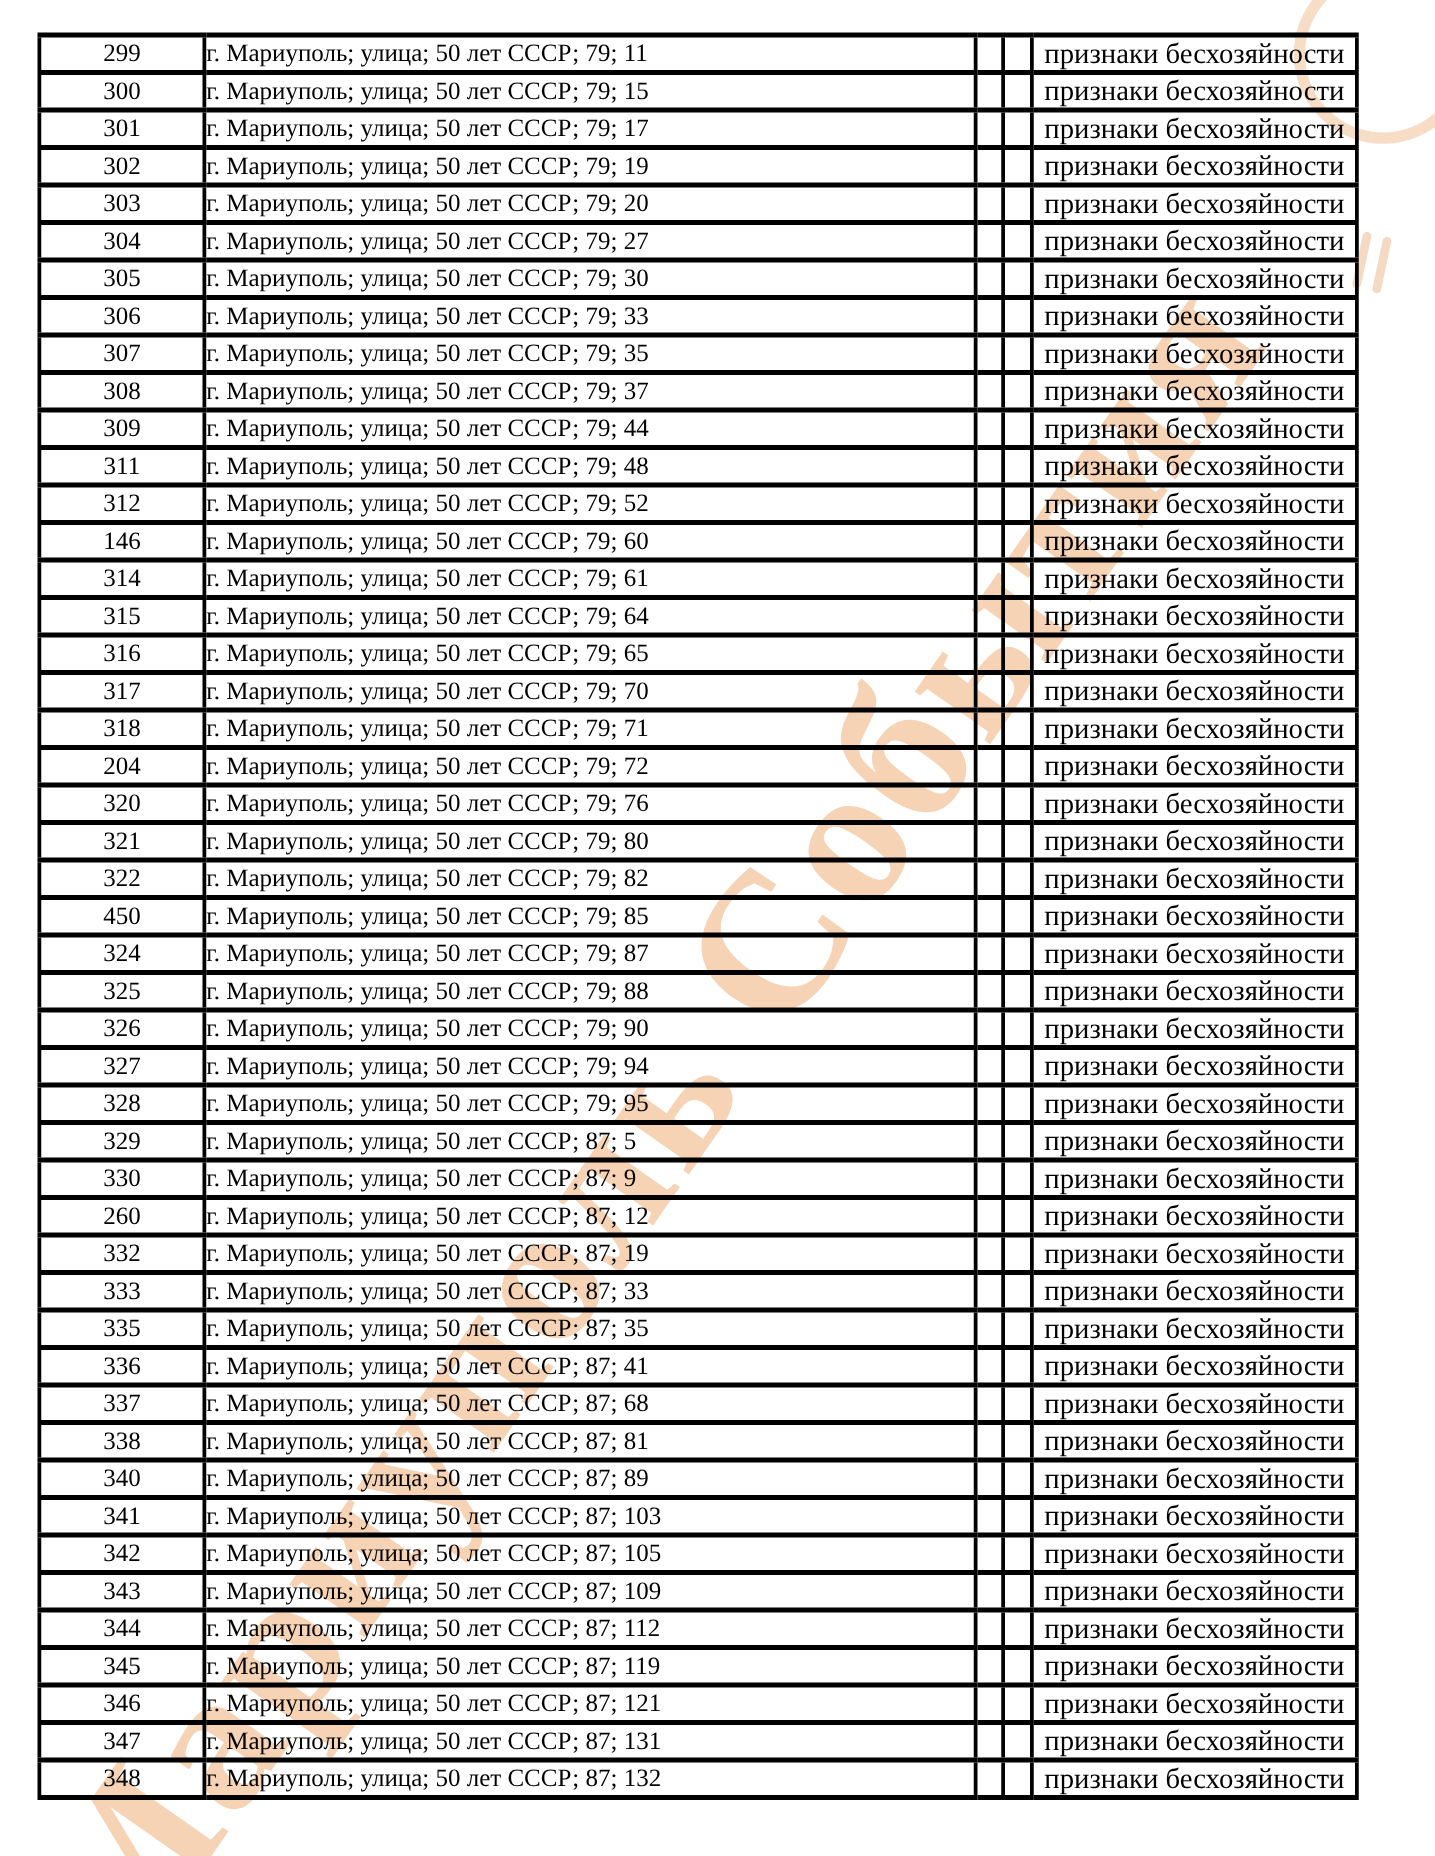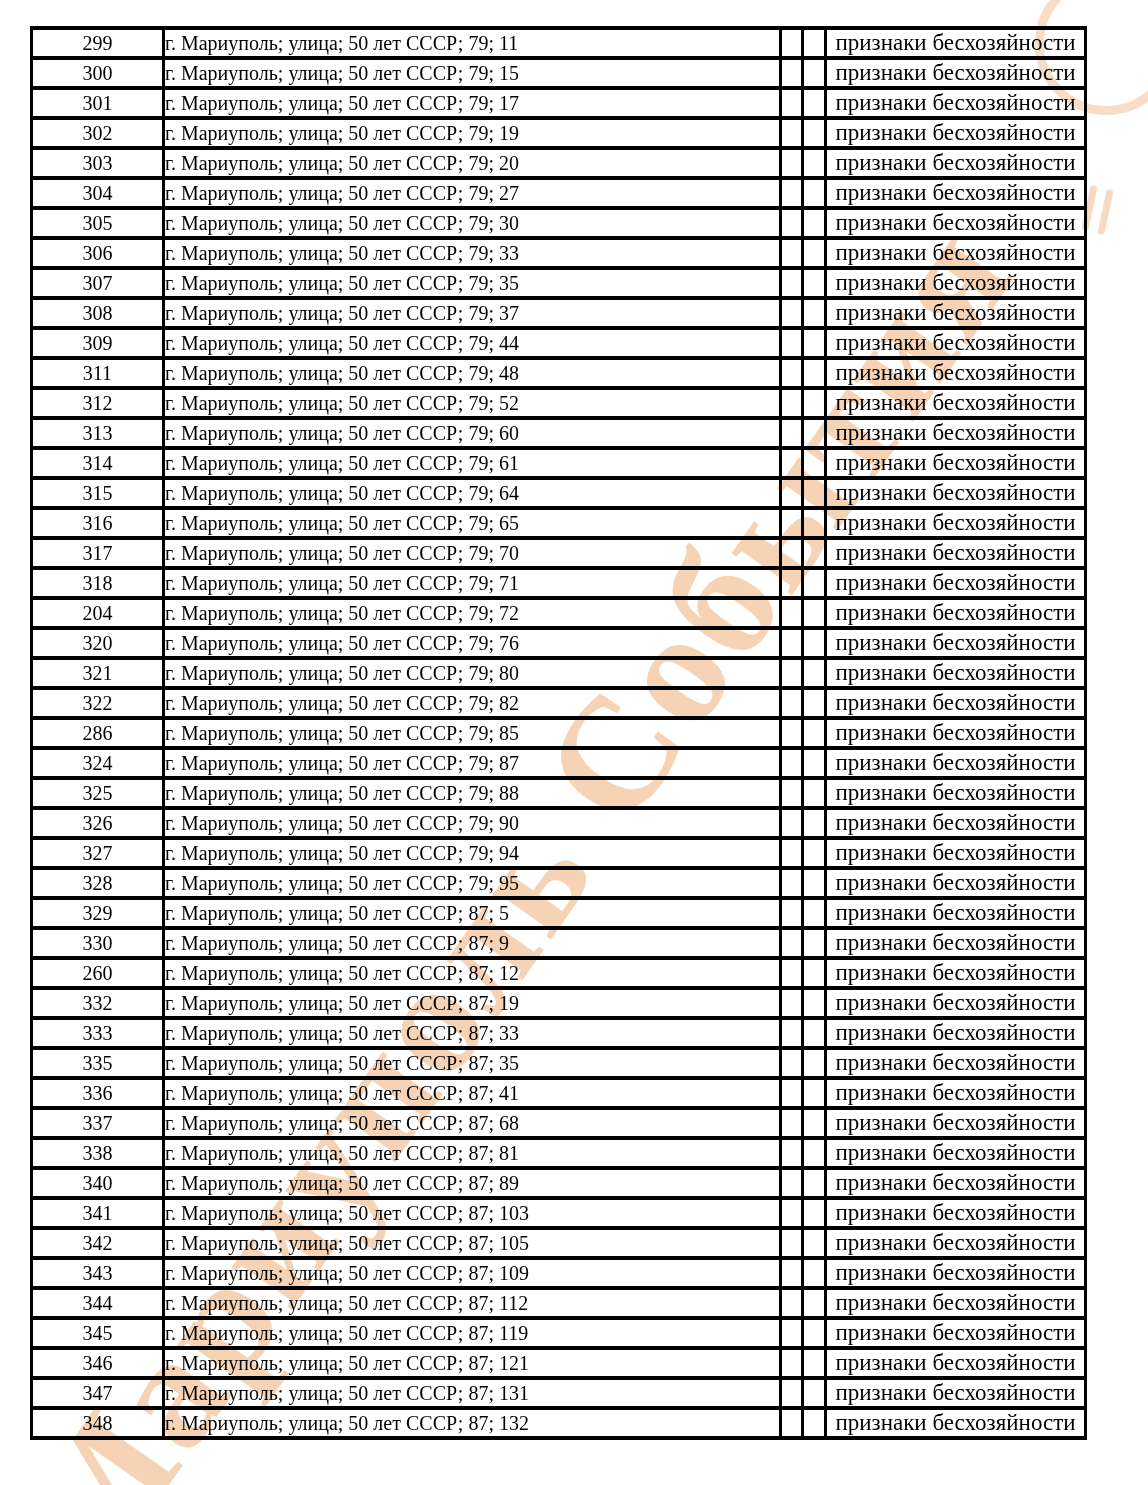--- a/index.html
+++ b/index.html
@@ -212,21 +212,21 @@
 
     <tr>
       <td class="c-num">312</td>
       <td class="c-addr">г. Мариуполь; улица; 50 лет СССР; 79; 52</td>
       <td class="c-e1"></td>
       <td class="c-e2"></td>
       <td class="c-status">признаки бесхозяйности</td>
     </tr>
 
     <tr>
-      <td class="c-num">313</td>
+      <td class="c-num">146</td>
       <td class="c-addr">г. Мариуполь; улица; 50 лет СССР; 79; 60</td>
       <td class="c-e1"></td>
       <td class="c-e2"></td>
       <td class="c-status">признаки бесхозяйности</td>
     </tr>
 
     <tr>
       <td class="c-num">314</td>
       <td class="c-addr">г. Мариуполь; улица; 50 лет СССР; 79; 61</td>
       <td class="c-e1"></td>
@@ -292,21 +292,21 @@
 
     <tr>
       <td class="c-num">322</td>
       <td class="c-addr">г. Мариуполь; улица; 50 лет СССР; 79; 82</td>
       <td class="c-e1"></td>
       <td class="c-e2"></td>
       <td class="c-status">признаки бесхозяйности</td>
     </tr>
 
     <tr>
-      <td class="c-num">286</td>
+      <td class="c-num">450</td>
       <td class="c-addr">г. Мариуполь; улица; 50 лет СССР; 79; 85</td>
       <td class="c-e1"></td>
       <td class="c-e2"></td>
       <td class="c-status">признаки бесхозяйности</td>
     </tr>
 
     <tr>
       <td class="c-num">324</td>
       <td class="c-addr">г. Мариуполь; улица; 50 лет СССР; 79; 87</td>
       <td class="c-e1"></td>

